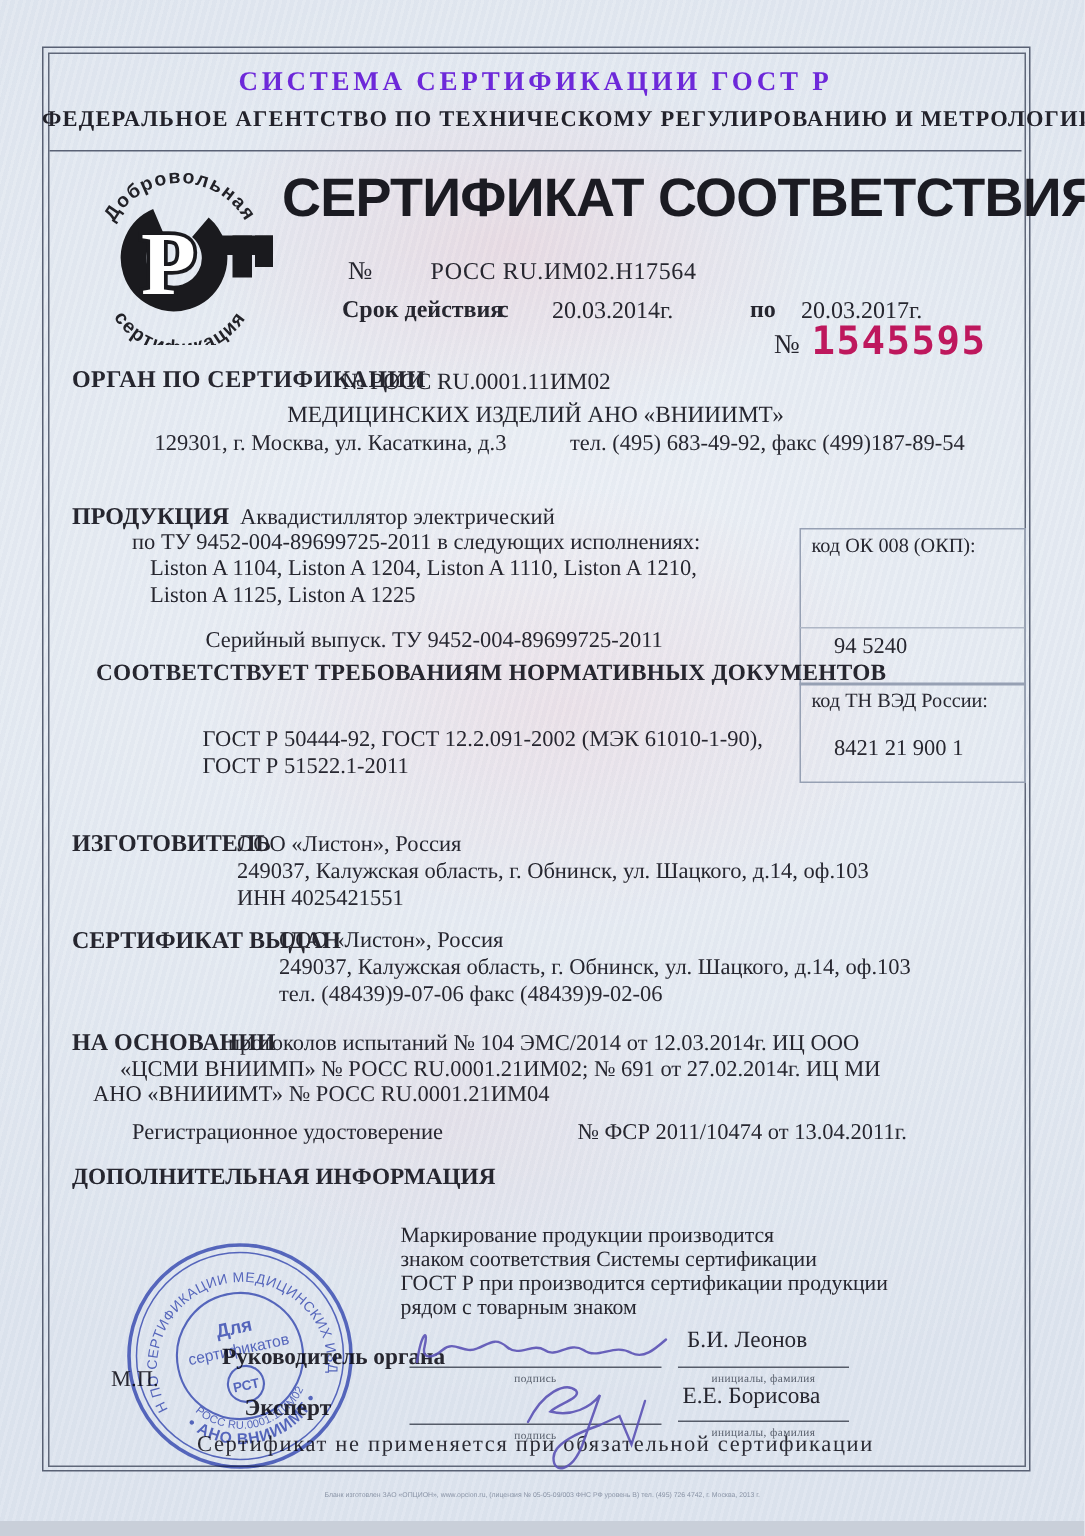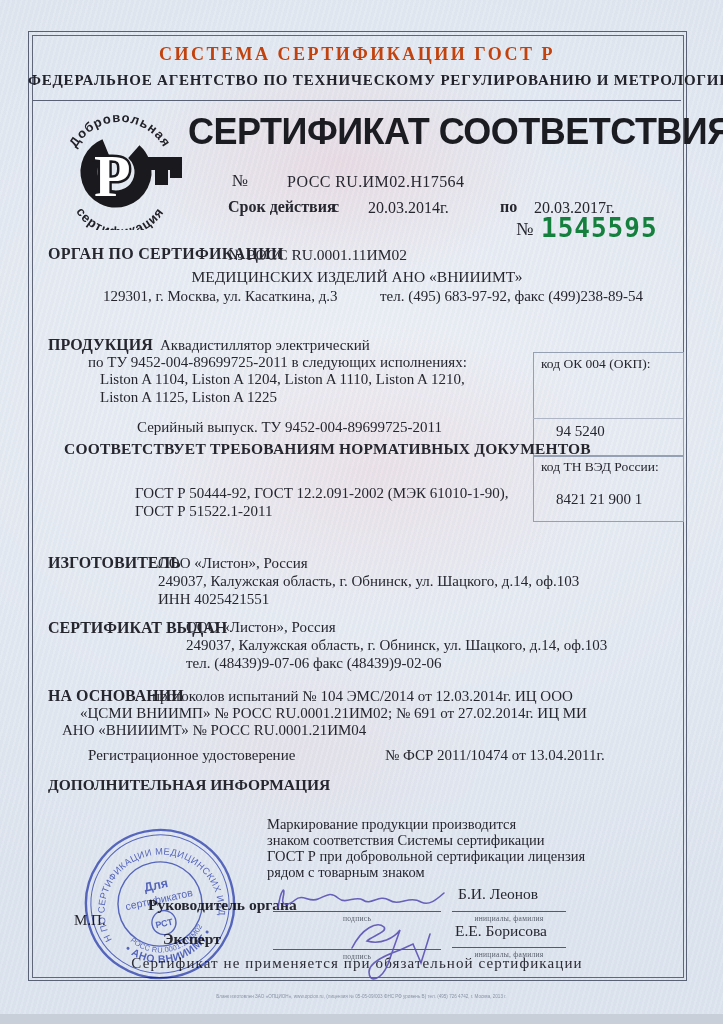--- a/index.html
+++ b/index.html
@@ -16,21 +16,21 @@
       radial-gradient(ellipse 340px 210px at 52% 46%, rgba(236,185,195,.26), rgba(236,185,195,0) 70%),
       radial-gradient(ellipse 260px 160px at 42% 73%, rgba(236,185,195,.16), rgba(236,185,195,0) 70%),
       radial-gradient(ellipse 900px 700px at 50% 38%, rgba(255,255,255,.45), rgba(255,255,255,0) 80%);
   }
   .abs{position:absolute;white-space:nowrap;z-index:2}
   .b{font-weight:bold}
   .frame-outer{position:absolute;left:28px;top:31px;width:657px;height:948px;border:1.6px solid #596174;z-index:1}
   .frame-inner{position:absolute;inset:2.5px;border:1px solid #5f6779}
   .rule{left:33px;top:100px;width:648px;height:0;border-top:1.6px solid #596174}
 
-  .sys{left:28px;top:44px;width:658px;text-align:center;font-size:18px;letter-spacing:2.5px;color:#c2410c}
+  .sys{left:28px;top:44px;width:658px;text-align:center;font-size:18px;letter-spacing:2.5px;color:#6d28d9}
   .agency{left:28px;top:72px;width:658px;text-align:center;font-size:15px;letter-spacing:.8px;color:#22222b}
   .logo{left:56px;top:110px;z-index:3}
   .title{left:188px;top:111px;width:494px;text-align:center;font-family:"Liberation Sans","DejaVu Sans",sans-serif;font-size:36px;font-weight:bold;letter-spacing:-.5px;color:#1b1b22}
 
   .no-label{left:232px;top:171px;font-size:17px}
   .no-value{left:287px;top:173px;font-size:16px;letter-spacing:.4px}
   .val-label{left:228px;top:198px;font-size:16px}
   .val-c{left:332px;top:198px;font-size:16px}
   .val-from{left:368px;top:199px;font-size:16px}
   .val-po{left:500px;top:198px;font-size:16px}
@@ -146,37 +146,37 @@
 <div class="abs no-label">№</div>
 <div class="abs no-value">РОСС RU.ИМ02.Н17564</div>
 
 <div class="abs val-label b">Срок действия</div>
 <div class="abs val-c b">с</div>
 <div class="abs val-from">20.03.2014г.</div>
 <div class="abs val-po b">по</div>
 <div class="abs val-to">20.03.2017г.</div>
 
 <div class="abs ser-no">№</div>
-<div class="abs ser-red" style="color:#15803d">1545595</div>
+<div class="abs ser-red" style="color:#be185d">1545595</div>
 
 <div class="abs organ-label b">ОРГАН ПО СЕРТИФИКАЦИИ</div>
 <div class="abs organ-no">№ РОСС RU.0001.11ИМ02</div>
 <div class="abs organ-name">МЕДИЦИНСКИХ ИЗДЕЛИЙ АНО «ВНИИИМТ»</div>
 <div class="abs organ-addr">129301, г. Москва, ул. Касаткина, д.3</div>
-<div class="abs organ-phone">тел. (495) 683-97-92, факс (499)238-89-54</div>
+<div class="abs organ-phone">тел. (495) 683-49-92, факс (499)187-89-54</div>
 
 <div class="abs prod-label b">ПРОДУКЦИЯ</div>
 <div class="abs prod-l1">Аквадистиллятор электрический</div>
 <div class="abs prod-l2">по ТУ 9452-004-89699725-2011 в следующих исполнениях:</div>
 <div class="abs prod-l3">Liston A 1104, Liston A 1204, Liston A 1110, Liston A 1210,</div>
 <div class="abs prod-l4">Liston A 1125, Liston A 1225</div>
 <div class="abs prod-serial">Серийный выпуск. ТУ 9452-004-89699725-2011</div>
 
 <div class="abs codebox1"></div>
-<div class="abs box1-label">код ОК 004 (ОКП):</div>
+<div class="abs box1-label">код ОК 008 (ОКП):</div>
 <div class="abs box1-line"></div>
 <div class="abs box1-value">94 5240</div>
 <div class="abs codebox2"></div>
 <div class="abs box2-label">код ТН ВЭД России:</div>
 <div class="abs box2-value">8421 21 900 1</div>
 
 <div class="abs conf-label b">СООТВЕТСТВУЕТ ТРЕБОВАНИЯМ НОРМАТИВНЫХ ДОКУМЕНТОВ</div>
 <div class="abs conf-l1">ГОСТ Р 50444-92, ГОСТ 12.2.091-2002 (МЭК 61010-1-90),</div>
 <div class="abs conf-l2">ГОСТ Р 51522.1-2011</div>
 
@@ -193,21 +193,21 @@
 <div class="abs bas-label b">НА ОСНОВАНИИ</div>
 <div class="abs bas-l1">протоколов испытаний № 104 ЭМС/2014 от 12.03.2014г. ИЦ ООО</div>
 <div class="abs bas-l2">«ЦСМИ  ВНИИМП» № РОСС RU.0001.21ИМ02; № 691 от 27.02.2014г. ИЦ МИ</div>
 <div class="abs bas-l3">АНО «ВНИИИМТ» № РОСС RU.0001.21ИМ04</div>
 <div class="abs reg-label">Регистрационное  удостоверение</div>
 <div class="abs reg-value">№ ФСР 2011/10474 от 13.04.2011г.</div>
 
 <div class="abs add-label b">ДОПОЛНИТЕЛЬНАЯ ИНФОРМАЦИЯ</div>
 <div class="abs add-l1">Маркирование продукции производится</div>
 <div class="abs add-l2">знаком  соответствия Системы сертификации</div>
-<div class="abs add-l3">ГОСТ Р при добровольной сертификации лицензия</div>
+<div class="abs add-l3">ГОСТ Р при производится сертификации продукции</div>
 <div class="abs add-l4">рядом с товарным знаком</div>
 
 <div class="abs mp">М.П.</div>
 <div class="abs head-label b">Руководитель органа</div>
 <div class="abs expert-label b">Эксперт</div>
 
 <div class="abs line sigline1"></div>
 <div class="abs cap cap-sign1">подпись</div>
 <div class="abs head-name">Б.И. Леонов</div>
 <div class="abs line nameline1"></div>

